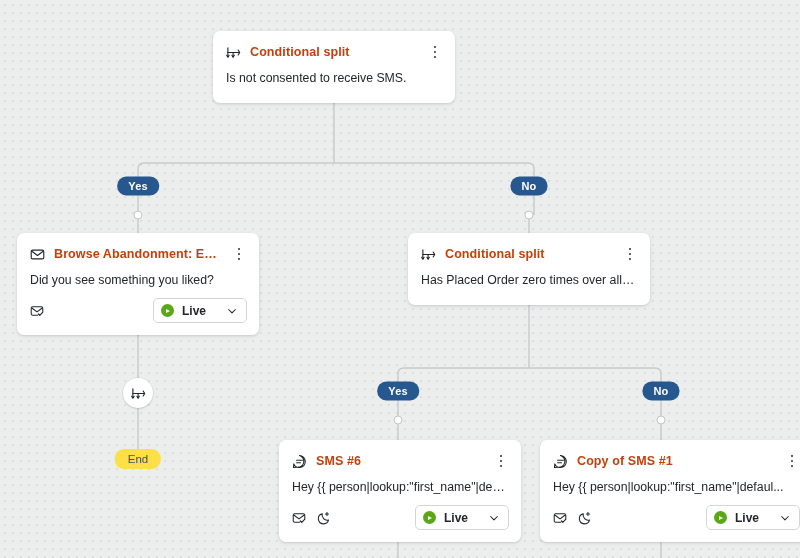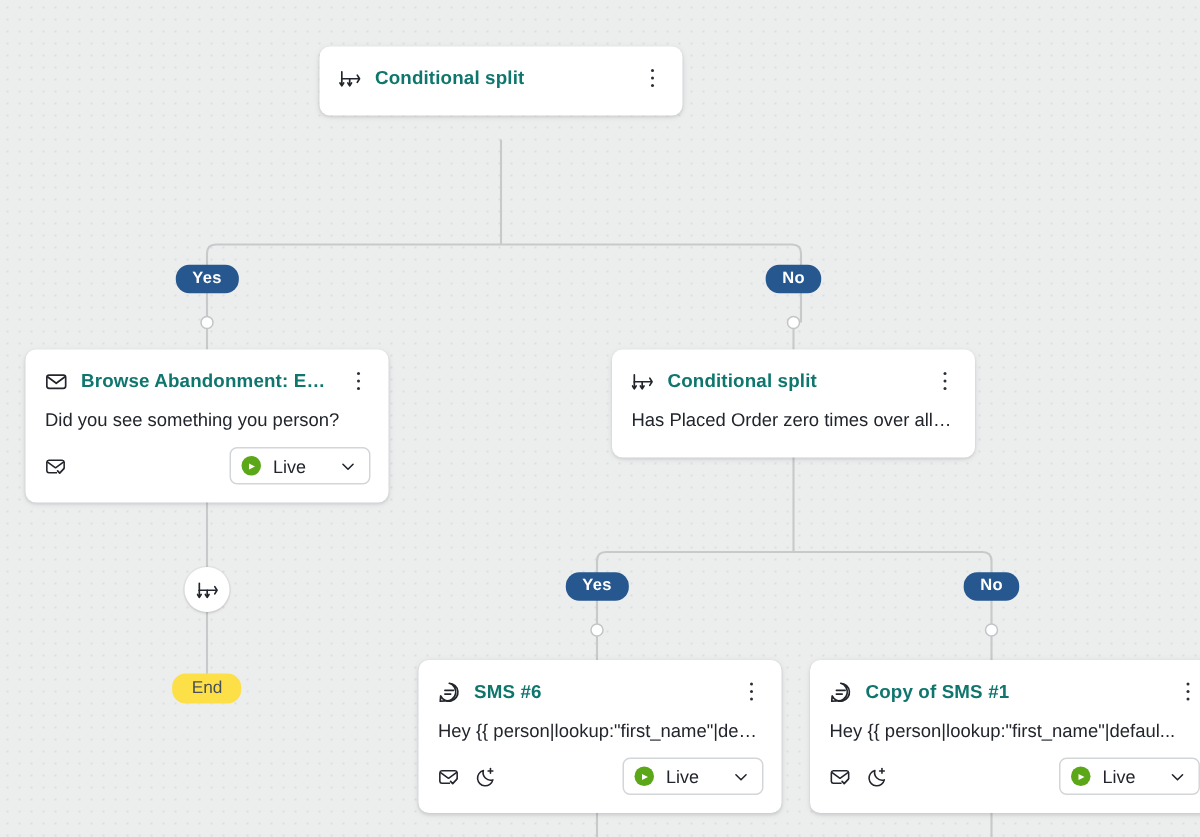--- a/index.html
+++ b/index.html
@@ -56,21 +56,21 @@
     align-items: center;
     padding: 12px 12px 0 13px;
     gap: 9px;
     position: relative;
   }
 
   .card-title {
     font-size: 12.5px;
     font-weight: bold;
     letter-spacing: .1px;
-    color: #0f766e;
+    color: #c2410c;
     white-space: nowrap;
     overflow: hidden;
     text-overflow: ellipsis;
     flex: 1;
     line-height: 17px;
   }
 
   .kebab {
     width: 16px;
     height: 18px;
@@ -97,20 +97,21 @@
     line-height: 17px;
     white-space: nowrap;
     overflow: hidden;
     text-overflow: ellipsis;
   }
 
   .card-foot {
     display: flex;
     align-items: center;
     padding: 9px 12px 12px 13px;
+    font-weight: bold;
   }
 
   .foot-icons {
     display: flex;
     align-items: center;
     gap: 11px;
     flex: 1;
   }
 
   .hicon { display: flex; align-items: center; flex: none; }
@@ -251,20 +252,21 @@
           <path d="M6.3 11 L7.6 13 L8.9 11" stroke="#22262c" stroke-width="1.2" fill="none" stroke-linecap="round" stroke-linejoin="round"></path>
         </svg>
       </span>
       <span class="card-title">Conditional split</span>
       <span class="kebab">
         <i></i>
           <i></i>
           <i></i>
       </span>
     </div>
+    <div class="card-body">Is not consented to receive SMS.</div>
     <div style="height:16px"></div>
   </div>
 
   <div class="branch-pill" style="left:138px; top:186px;">Yes</div>
   <div class="branch-pill" style="left:529px; top:186px;">No</div>
 
   <div class="edge-dot" style="left:138px; top:215px;"></div>
   <div class="edge-dot" style="left:529px; top:215px;"></div>
 
   <div class="card" style="left:17px; top:233px; width:242px;">
@@ -275,21 +277,21 @@
           <path d="M2 4.6 L8 9.1 L14 4.6" stroke="#22262c" stroke-width="1.2" fill="none" stroke-linecap="round" stroke-linejoin="round"></path>
         </svg>
       </span>
       <span class="card-title">Browse Abandonment: Email...</span>
       <span class="kebab">
         <i></i>
           <i></i>
           <i></i>
       </span>
     </div>
-    <div class="card-body">Did you see something you person?</div>
+    <div class="card-body">Did you see something you liked?</div>
     <div class="card-foot">
       <span class="foot-icons">
         <span class="hicon">
           <svg class="ico" width="14" height="14" viewBox="0 0 16 16">
             <path d="M1.4 4.6 A1.6 1.6 0 0 1 3 3.2 L13 3.2 A1.6 1.6 0 0 1 14.6 4.6 L14.6 9.6" stroke="#22262c" stroke-width="1.2" fill="none"></path>
             <path d="M1.4 4.6 L1.4 11.4 A1.6 1.6 0 0 0 3 12.8 L9.2 12.8" stroke="#22262c" stroke-width="1.2" fill="none"></path>
             <path d="M2 4.6 L8 9 L14 4.6" stroke="#22262c" stroke-width="1.2" fill="none" stroke-linecap="round" stroke-linejoin="round"></path>
             <path d="M9.6 11.4 L11.2 13 L14.4 9.6" stroke="#22262c" stroke-width="1.3" fill="none" stroke-linecap="round" stroke-linejoin="round"></path>
           </svg>
         </span>

